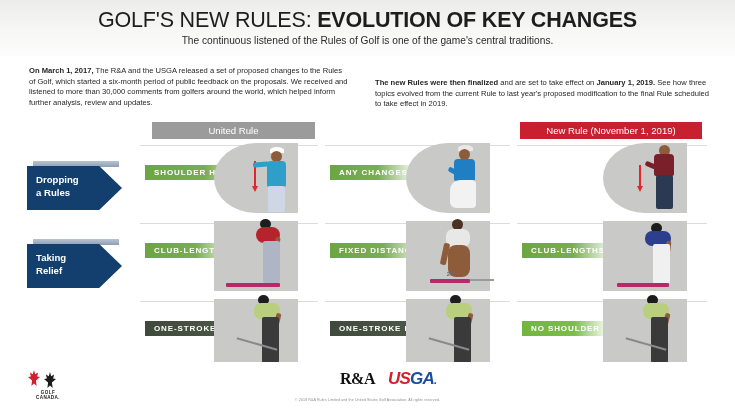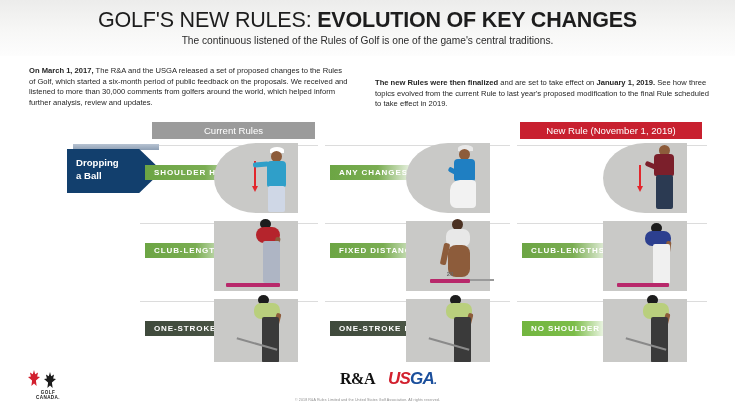--- a/index.html
+++ b/index.html
@@ -43,21 +43,21 @@
   #row-1{top:145px;}
   #row-2{top:223px;}
   #row-3{top:301px;}
 
   .rowline{position:absolute;top:0;height:1px;background:#dcdcdc;}
   .rl-a{left:140px;width:178px;}
   .rl-b{left:325px;width:185px;}
   .rl-c{left:517px;width:190px;}
 
   
-  .pennant{position:absolute;left:27px;top:4px;width:95px;height:56px;margin-left:40px;}
+  .pennant{position:absolute;left:27px;top:21px;width:95px;height:56px;}
   .pennant .cap{position:absolute;left:6px;top:-5px;width:86px;height:6px;
                 background:linear-gradient(180deg,#b7c3d2,#8e9fb4);}
   .pennant .body{position:absolute;left:0;top:0;width:95px;height:44px;
                  background:#123f6d;
                  clip-path:polygon(0 0,76% 0,100% 50%,76% 100%,0 100%);}
   .pennant .txt{position:absolute;left:9px;top:7px;width:70px;
                 color:#ffffff;font-size:9.6px;font-weight:700;line-height:13px;}
 
   
   .cell{position:absolute;top:0;height:78px;}
@@ -138,34 +138,34 @@
   </div>
   <div class="subtitle">The continuous listened of the Rules of Golf is one of the game's central traditions.</div>
 
   <div class="intro" id="intro-left">
     <b>On March 1, 2017,</b><span> The R&amp;A and the USGA released a set of proposed changes to the Rules of Golf, which started a six-month period of public feedback on the proposals. We received and listened to more than 30,000 comments from golfers around the world, which helped inform further analysis, review and updates.</span>
   </div>
   <div class="intro" id="intro-right">
     <b>The new Rules were then finalized</b><span> and are set to take effect on </span><b>January 1, 2019.</b><span> See how three topics evolved from the current Rule to last year's proposed modification to the final Rule scheduled to take effect in 2019.</span>
   </div>
 
-  <div class="colhead gray" id="col-current">Current Rules</div>
+  <div class="colhead gray" id="col-current">United Rule</div>
   <div class="colhead red" id="col-new">New Rule (November 1, 2019)</div>
 
   <div class="row" id="row-1">
     <div class="rowline rl-a"></div>
     <div class="rowline rl-b"></div>
     <div class="rowline rl-c"></div>
 
     <div class="pennant">
       <div class="cap"></div>
       <div class="body"></div>
       <div class="txt">
         <div>Dropping</div>
-        <div>a Ball</div>
+        <div>a Rules</div>
       </div>
     </div>
 
     <div class="cell" id="c11">
       <div class="badge">SHOULDER HEIGHT</div>
       <div class="scene">
         <div class="disc"></div>
         <div class="arrow-dn" style="left:46px;top:22px;height:26px;"></div>
         <div class="fig">
           <div class="cap" style="left:62px;top:8px;width:14px;height:6px;background:#ffffff;"></div>
@@ -203,20 +203,28 @@
         </div>
       </div>
     </div>
   </div>
 
   <div class="row" id="row-2">
     <div class="rowline rl-a"></div>
     <div class="rowline rl-b"></div>
     <div class="rowline rl-c"></div>
 
+    <div class="pennant">
+      <div class="cap"></div>
+      <div class="body"></div>
+      <div class="txt">
+        <div>Taking</div>
+        <div>Relief</div>
+      </div>
+    </div>
 
     <div class="cell" id="c21">
       <div class="badge">CLUB-LENGTHS</div>
       <div class="scene">
         <div class="disc sq"></div>
         <div class="fig">
           <div class="head" style="left:52px;top:2px;width:11px;height:10px;background:#1d1d1d;border-radius:50%;"></div>
           <div class="torso" style="left:48px;top:10px;width:24px;height:16px;background:#b5242c;border-radius:8px;"></div>
           <div class="arm" style="left:66px;top:20px;width:5px;height:20px;background:#8d5c3b;transform:rotate(10deg);"></div>
           <div class="legs" style="left:55px;top:24px;width:17px;height:42px;background:#aeb5c4;"></div>

